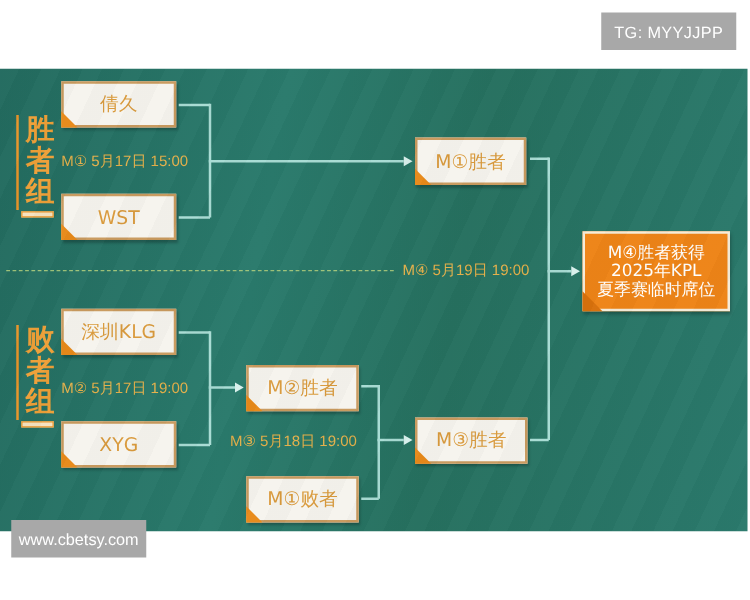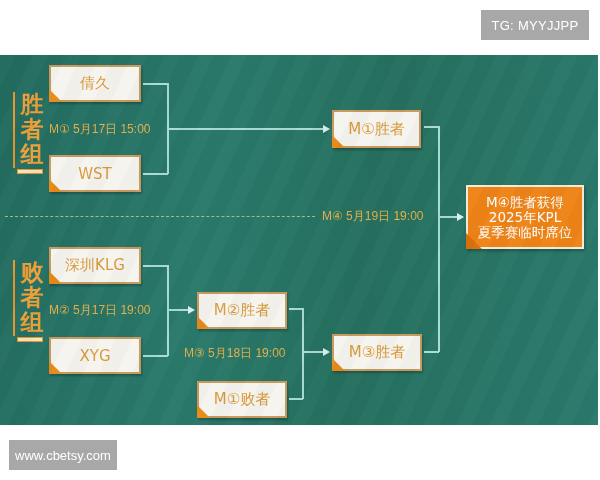--- a/index.html
+++ b/index.html
@@ -7,21 +7,21 @@
       width: 600px; height: 480px; position: relative; overflow: hidden;
       background: #ffffff;
       font-family: "DejaVu Sans", "Liberation Sans", sans-serif;
     }
     .watermark {
       position: absolute; background: #a8a8a8; color: #ffffff;
       font-family: "Liberation Sans", sans-serif; font-size: 13px;
       display: flex; align-items: center; justify-content: center;
     }
     #wm-top { left: 481px; top: 10px; width: 108px; height: 30px; letter-spacing: 0.3px; }
-    #wm-bottom { left: 9px; top: 440px; width: 108px; height: 30px; font-size: 13px; }
+    #wm-bottom { left: 9px; top: 416px; width: 108px; height: 30px; font-size: 13px; }
 
     .board {
       position: absolute; left: 0; top: 55px; width: 598px; height: 370px;
       background: linear-gradient(100deg, #236b5f 0%, #2a7a6c 35%, #26705f 60%, #2b7a6d 100%);
       overflow: hidden;
     }
     .board::after {
       content: ""; position: absolute; inset: 0;
       background: repeating-linear-gradient(115deg, rgba(255,255,255,0.015) 0 14px, rgba(0,0,0,0.02) 14px 30px);
       pointer-events: none;

